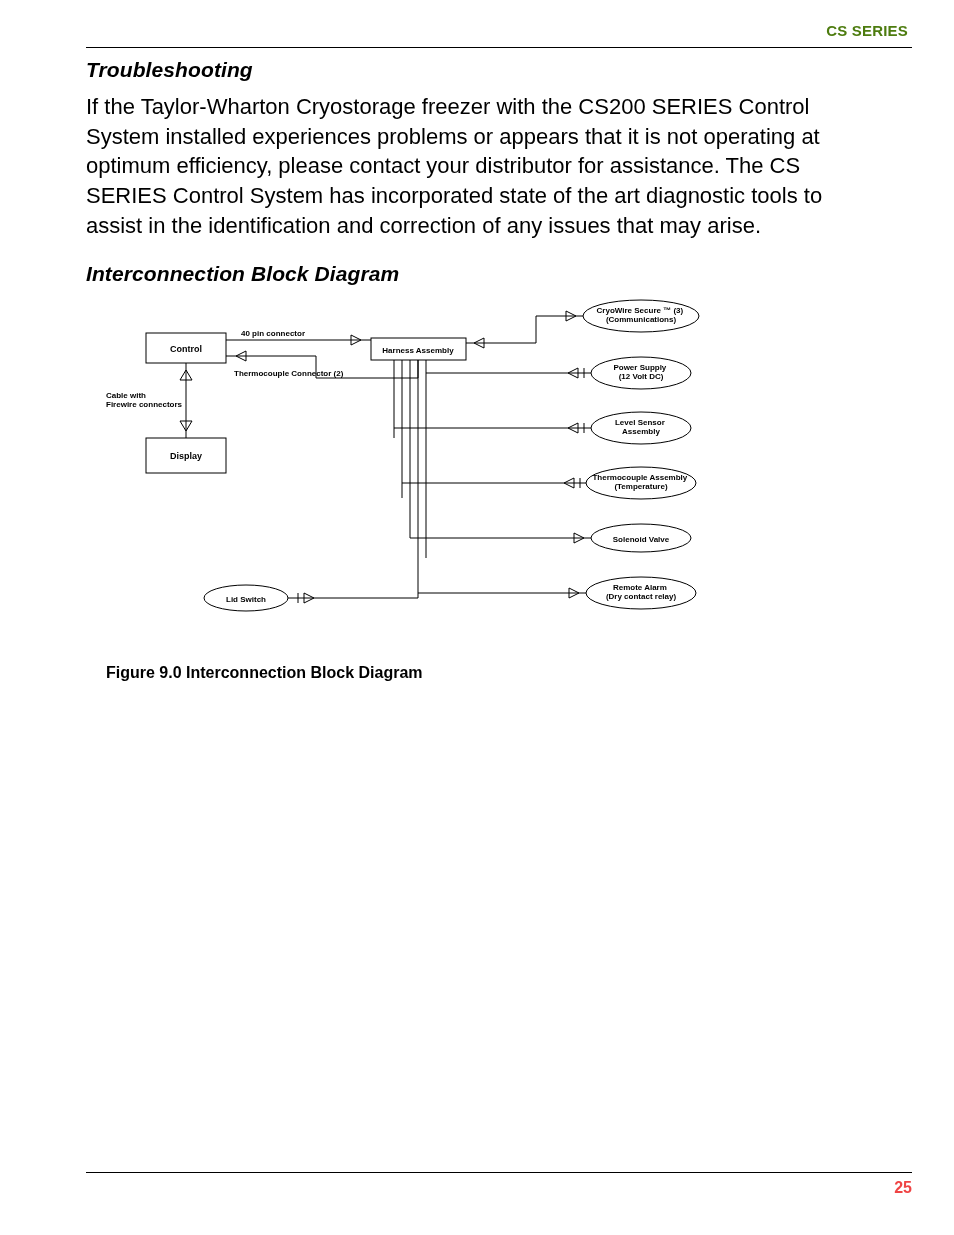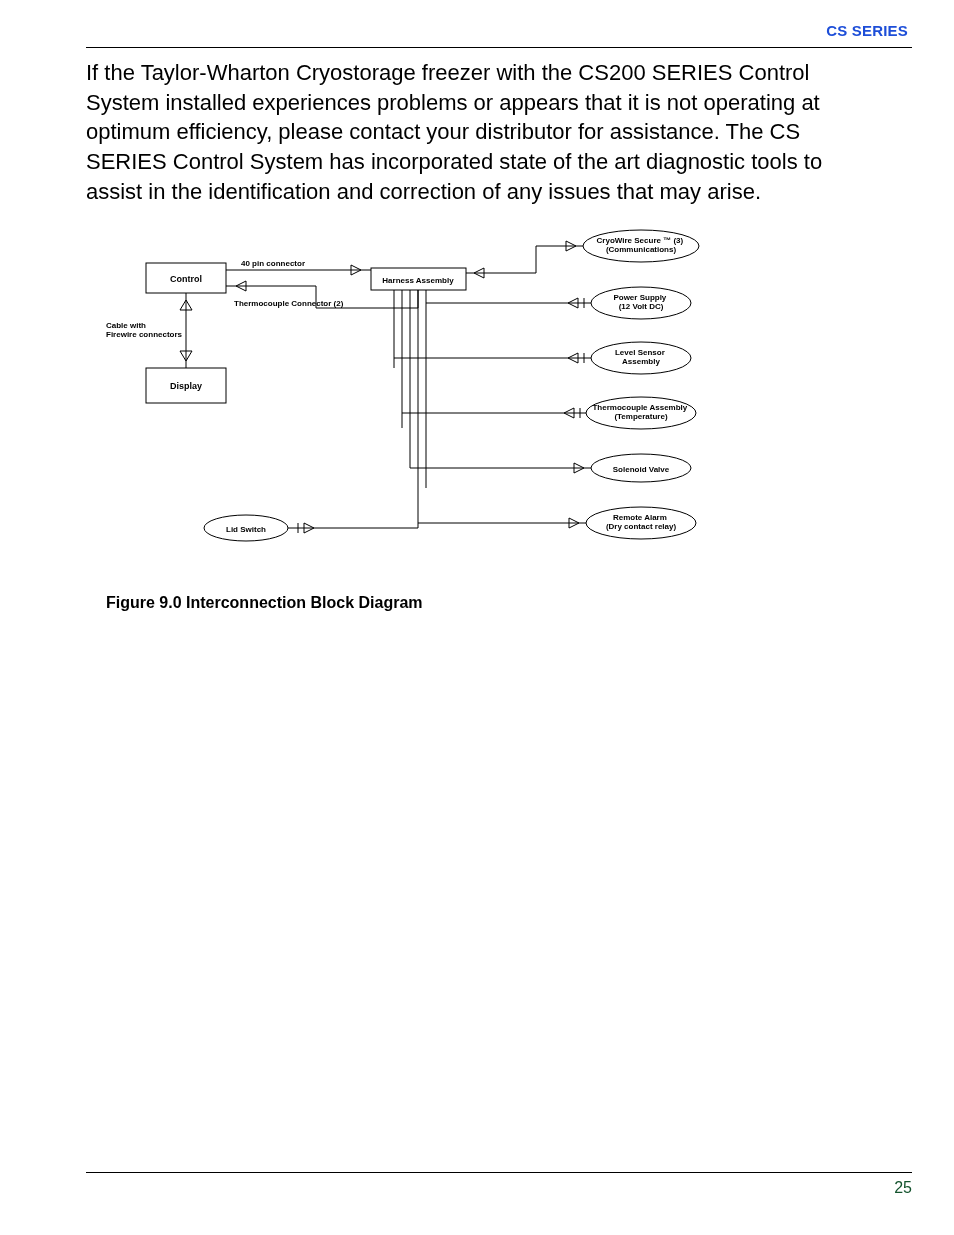--- a/index.html
+++ b/index.html
@@ -13,21 +13,21 @@
   }
   .page {
     padding: 22px 42px 40px 86px;
     position: relative;
     height: 100%;
   }
   .header-brand {
     text-align: right;
     font-weight: 700;
     font-size: 15px;
-    color: #1d4ed8;
+    color: #4d7c0f;
     letter-spacing: 0.2px;
     padding-right: 4px;
     margin-bottom: 8px;
   }
   .rule-top {
     border-top: 1px solid #000;
     margin-bottom: 10px;
   }
   h2.section {
     font-style: italic;
@@ -60,37 +60,39 @@
     bottom: 38px;
     left: 86px;
     right: 42px;
   }
   .bottom-rule {
     border-top: 1px solid #000;
     margin-bottom: 6px;
   }
   .page-num {
     text-align: right;
-    font-weight: 400;
+    font-weight: 700;
     font-size: 16px;
-    color: #14532d;
+    color: #ef4444;
   }
   
   .d-label { font-size: 9px; font-weight: 700; font-family: Arial, sans-serif; }
   .d-label-sm { font-size: 8px; font-weight: 700; font-family: Arial, sans-serif; }
 </style>
 </head>
 <body>
 
 <div class="page">
   <div class="header-brand">CS SERIES</div>
   <div class="rule-top"></div>
 
+  <h2 class="section">Troubleshooting</h2>
   <p class="body">If the Taylor-Wharton Cryostorage freezer with the CS200 SERIES Control System installed experiences problems or appears that it is not operating at optimum efficiency, please contact your distributor for assistance. The CS SERIES Control System has incorporated state of the art diagnostic tools to assist in the identification and correction of any issues that may arise.</p>
 
+  <h2 class="section">Interconnection Block Diagram</h2>
 
   <div class="figure-wrap">
     <svg width="620" height="350" viewBox="0 0 620 350">
 
       <rect x="40" y="35" width="80" height="30" fill="none" stroke="#000" stroke-width="1"></rect>
       <text x="80" y="54" text-anchor="middle" class="d-label">Control</text>
 
       <rect x="40" y="140" width="80" height="35" fill="none" stroke="#000" stroke-width="1"></rect>
       <text x="80" y="161" text-anchor="middle" class="d-label">Display</text>
 

